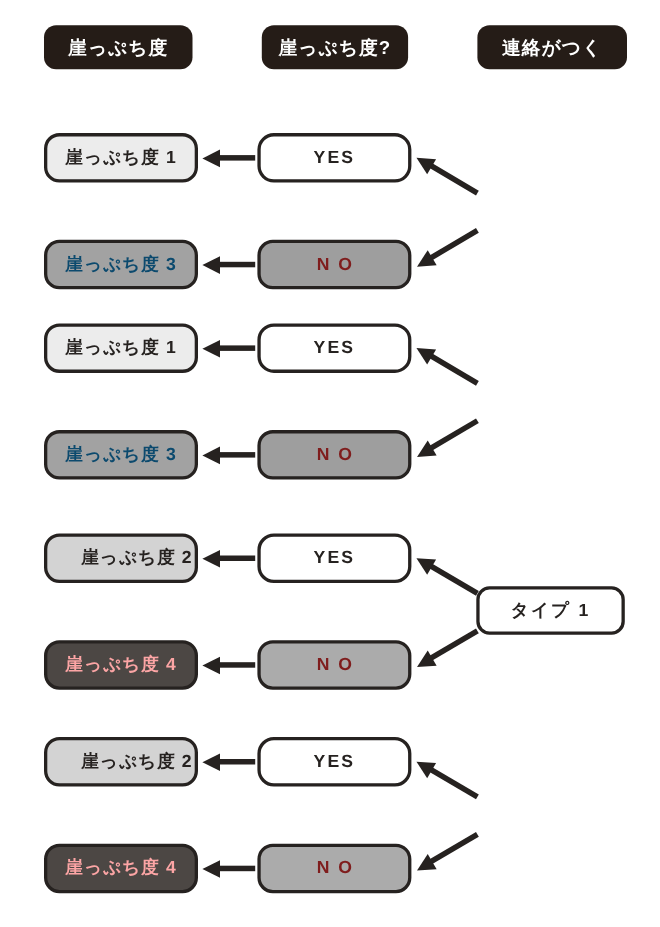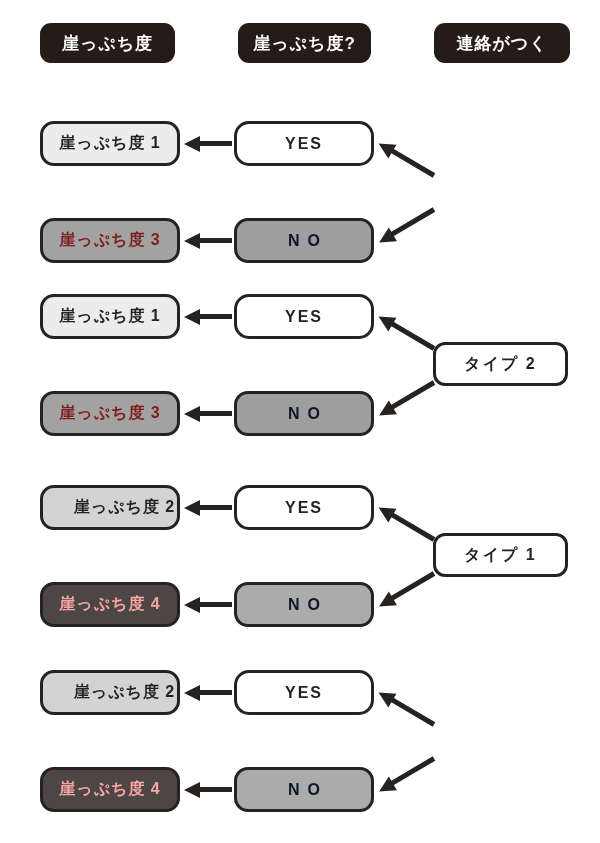--- a/index.html
+++ b/index.html
@@ -46,25 +46,25 @@
   }
   .result      { left: 40px;  width: 140px; height: 45px; }
   .answer      { left: 234px; width: 140px; height: 45px; }
   .row-yes     { top: 0; }
   .row-no      { top: 97px; }
   .typebox     { left: 433px; width: 135px; height: 44px; top: 48px;
                  border-radius: 12px; font-size: 16px; letter-spacing: 2px; }
 
   .lv1 { background: var(--level_fills-l1, #ececec); color: var(--ink, #262220); }
   .lv2 { background: var(--level_fills-l2, #d3d3d3); color: var(--ink, #262220); padding-left: 29px; }
-  .lv3 { background: var(--level_fills-l3, #a2a2a2); color: #7f1d1d; }
+  .lv3 { background: var(--level_fills-l3, #a2a2a2); color: #0c4a6e; }
   .lv4 { background: var(--level_fills-l4, #4c4744); color: #fca5a5; }
 
   .answer.yes { letter-spacing: 2px; border-radius: 15px; }
-  .answer.no  { letter-spacing: 8px; padding-left: 8px; color: #0f172a; border-radius: 14px; }
+  .answer.no  { letter-spacing: 8px; padding-left: 8px; color: #7f1d1d; border-radius: 14px; }
   .g1 .answer.no, .g2 .answer.no { background: var(--no_fill_type12, #9e9e9e); }
   .g3 .answer.no, .g4 .answer.no { background: var(--no_fill_type34, #ababab); }
 
   
   .arrow {
     position: absolute; height: 5px;
     background: var(--ink, #262220);
   }
   .arrow::before {
     content: ""; position: absolute;
@@ -101,21 +101,20 @@
     <div class="arrow h-arrow n"></div>
     <div class="arrow diag up"></div>
     <div class="arrow diag down"></div>
   </div>
 
   <div class="group g2">
     <div class="pill result row-yes lv1">崖っぷち度 1</div>
     <div class="pill answer row-yes yes">YES</div>
     <div class="pill result row-no lv3">崖っぷち度 3</div>
     <div class="pill answer row-no no">NO</div>
-    <div class="pill typebox">タイプ 2</div>
     <div class="arrow h-arrow y"></div>
     <div class="arrow h-arrow n"></div>
     <div class="arrow diag up"></div>
     <div class="arrow diag down"></div>
   </div>
 
   <div class="group g3">
     <div class="pill result row-yes lv2">崖っぷち度 2</div>
     <div class="pill answer row-yes yes">YES</div>
     <div class="pill result row-no lv4">崖っぷち度 4</div>

